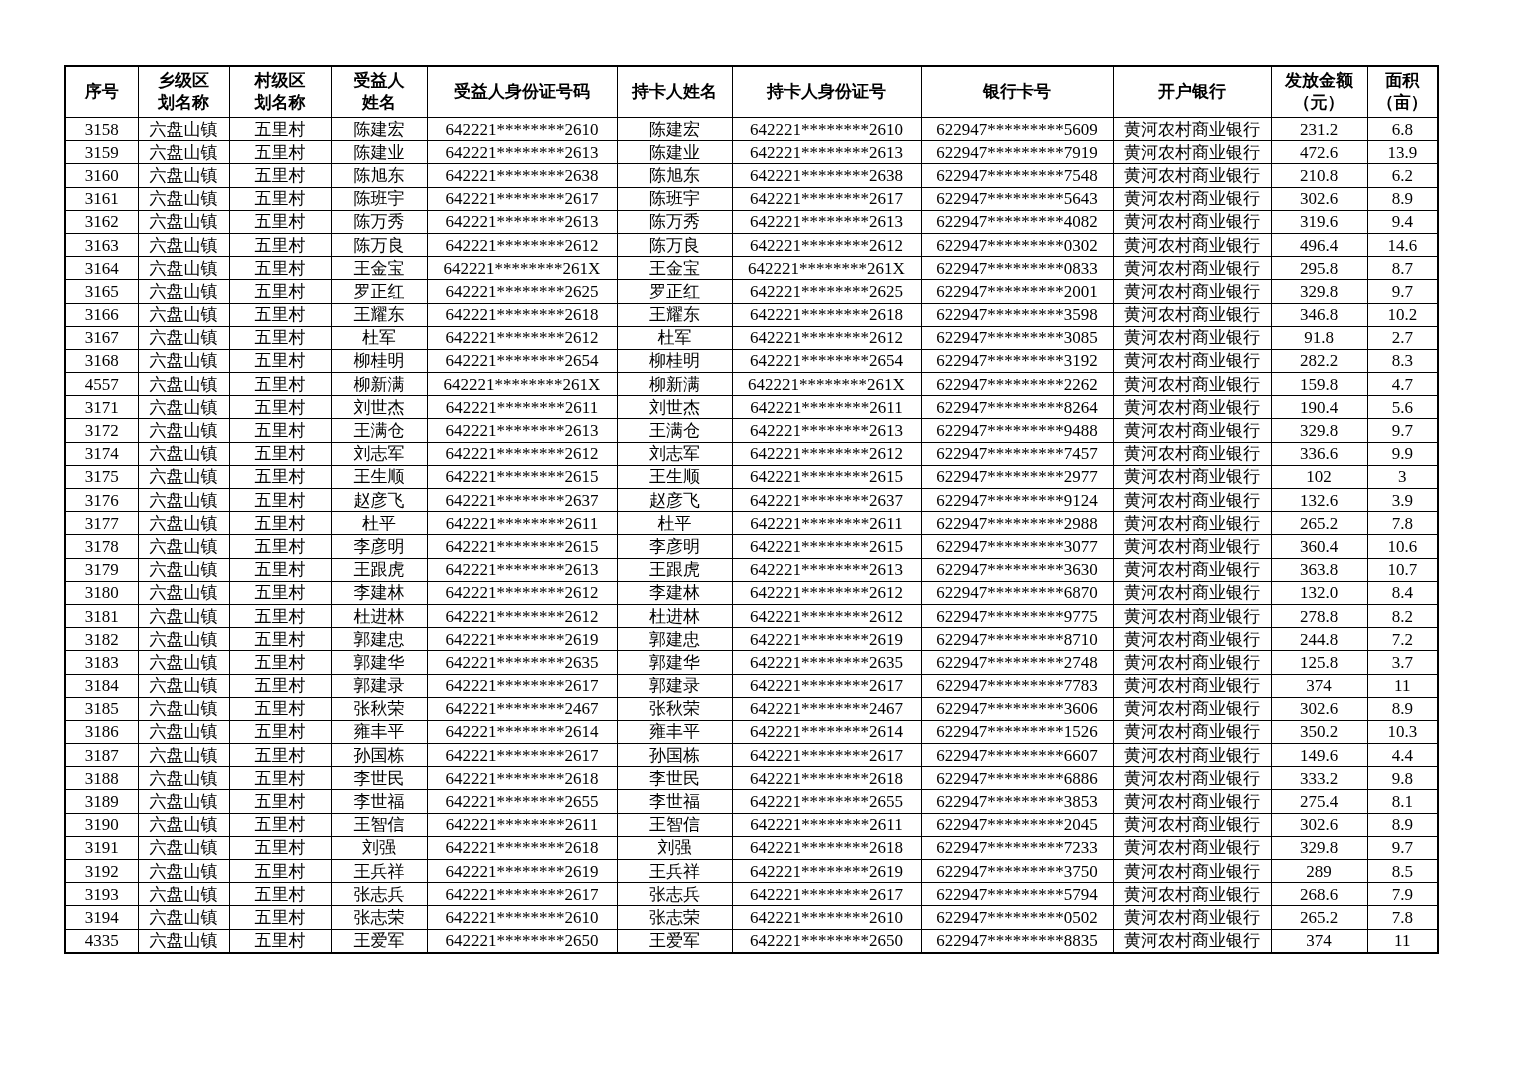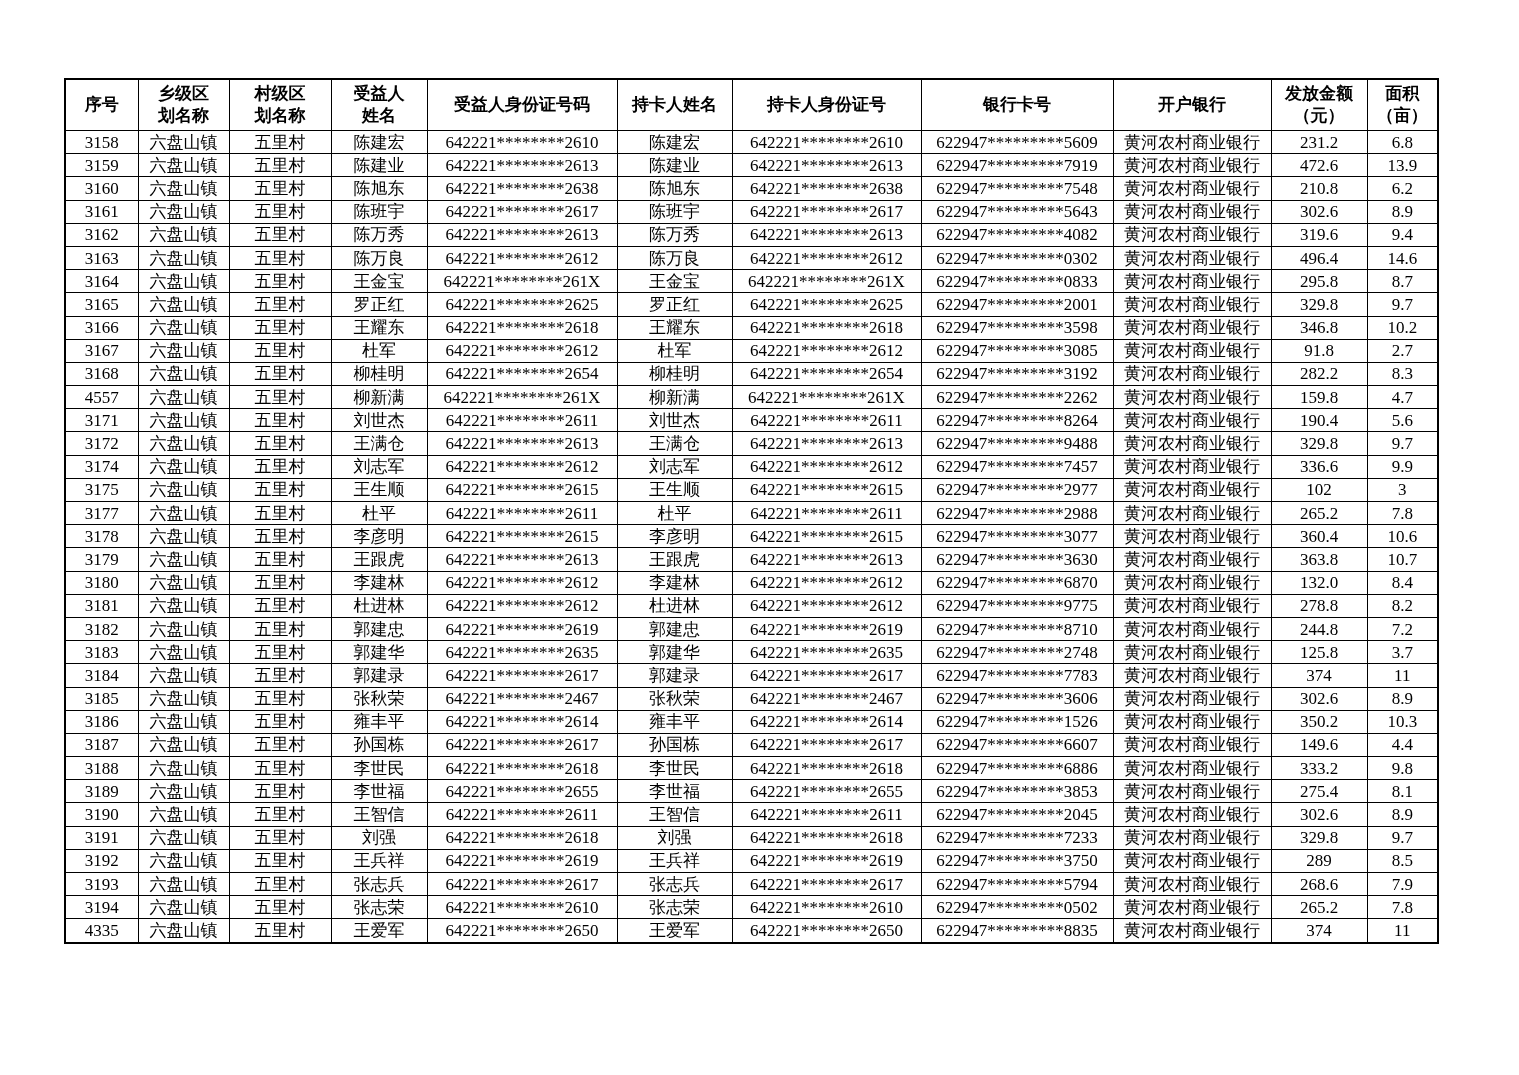--- a/index.html
+++ b/index.html
@@ -10,21 +10,21 @@
   body {
     position: relative;
     width: 1519px;
     height: 1075px;
     font-family: "Liberation Serif", "DejaVu Serif", serif;
     color: #000;
   }
   .sheet {
     position: absolute;
     left: 64px;
-    top: 78px;
+    top: 65px;
   }
   table.grid {
     border-collapse: collapse;
     table-layout: fixed;
     border: 2px solid #000;
   }
   table.grid col.c1  { width: 73px; }
   table.grid col.c2  { width: 91px; }
   table.grid col.c3  { width: 102px; }
   table.grid col.c4  { width: 96px; }
@@ -319,20 +319,33 @@
           <td>王生顺</td>
           <td>642221********2615</td>
           <td>王生顺</td>
           <td>642221********2615</td>
           <td>622947*********2977</td>
           <td>黄河农村商业银行</td>
           <td>102</td>
           <td>3</td>
         </tr>
         <tr>
+          <td>3176</td>
+          <td>六盘山镇</td>
+          <td>五里村</td>
+          <td>赵彦飞</td>
+          <td>642221********2637</td>
+          <td>赵彦飞</td>
+          <td>642221********2637</td>
+          <td>622947*********9124</td>
+          <td>黄河农村商业银行</td>
+          <td>132.6</td>
+          <td>3.9</td>
+        </tr>
+        <tr>
           <td>3177</td>
           <td>六盘山镇</td>
           <td>五里村</td>
           <td>杜平</td>
           <td>642221********2611</td>
           <td>杜平</td>
           <td>642221********2611</td>
           <td>622947*********2988</td>
           <td>黄河农村商业银行</td>
           <td>265.2</td>

